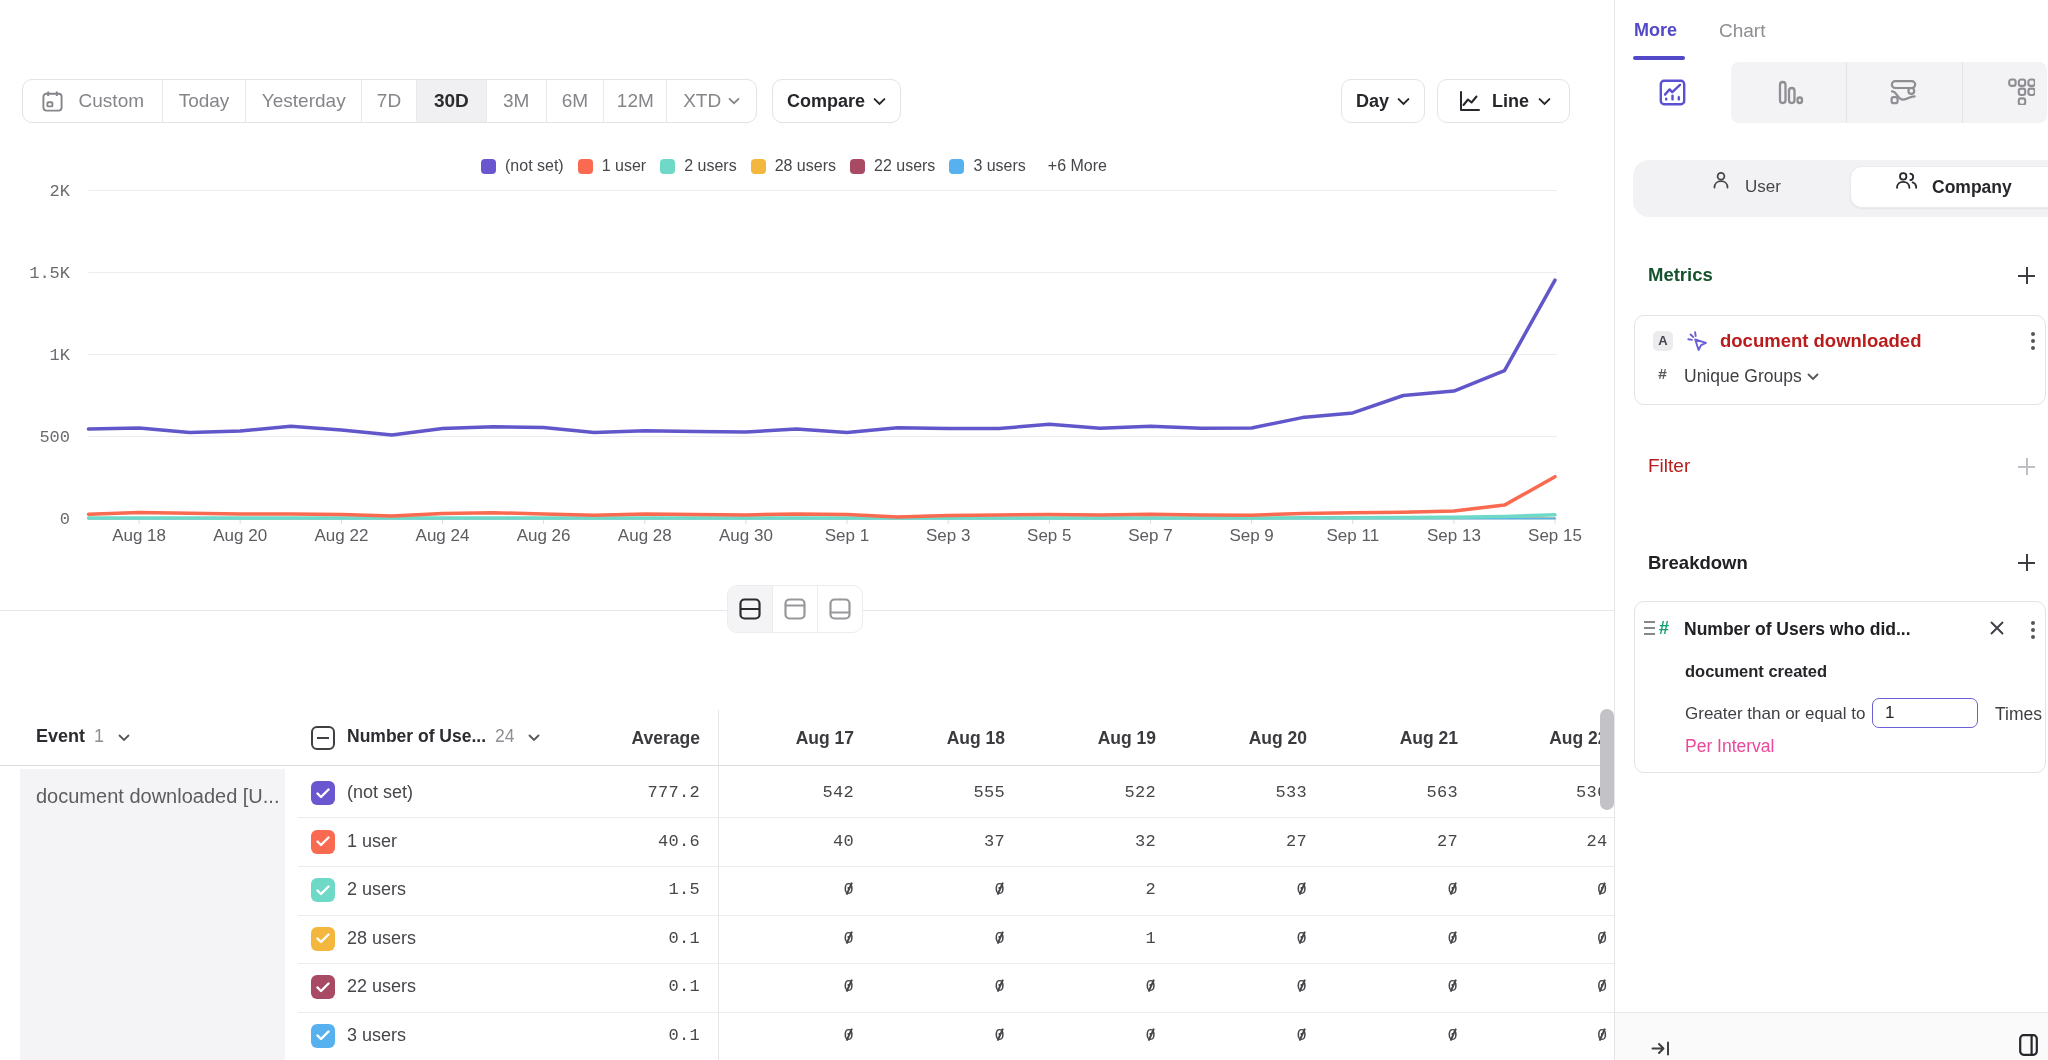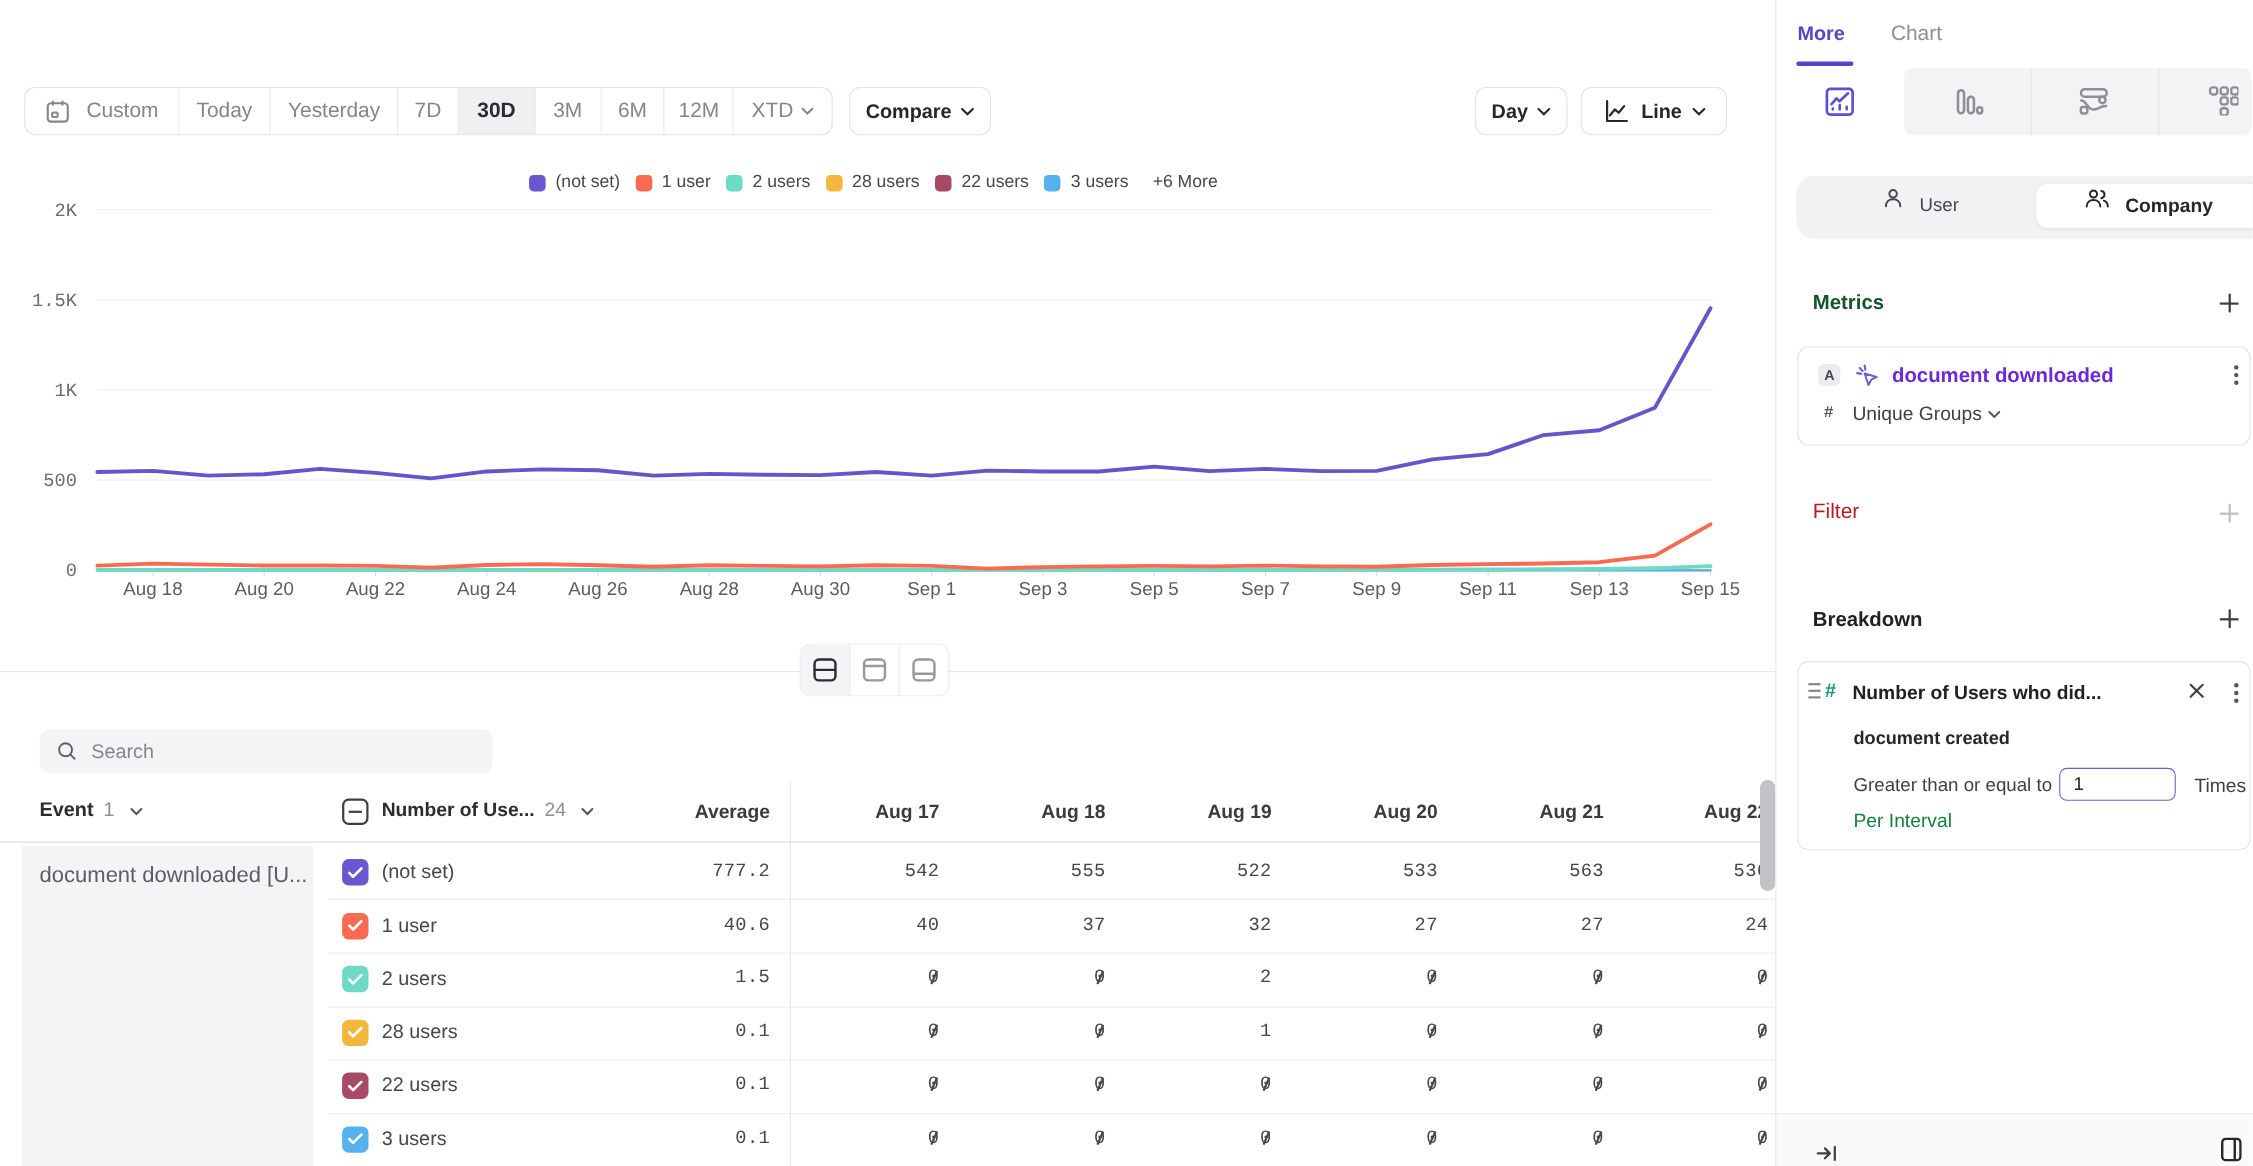--- a/index.html
+++ b/index.html
@@ -166,27 +166,20 @@
       </svg>
     </div>
     <div style="flex:1; display:flex; align-items:center; justify-content:center;">
       <svg width="24" height="24" viewBox="0 0 24 24" fill="none" stroke="#97979c" stroke-width="2.2">
         <rect x="2.5" y="2.5" width="19" height="19" rx="4"></rect>
           <line x1="2.5" y1="15.5" x2="21.5" y2="15.5"></line>
       </svg>
     </div>
   </div>
 
-  <div class="abs" style="left:36px; top:663px; width:412px; height:40px; background:#f4f4f6; border-radius:10px; display:flex; align-items:center;">
-    <svg style="margin-left:15px" width="20" height="20" viewBox="0 0 20 20" fill="none" stroke="#5f5f64" stroke-width="1.7">
-      <circle cx="8.6" cy="8.6" r="5.9"></circle>
-        <line x1="13" y1="13" x2="17.4" y2="17.4"></line>
-    </svg>
-    <span style="margin-left:12px; font-size:18px; color:#85858a;">Search</span>
-  </div>
 
   <div class="abs" id="table" style="left:0; top:710px; width:1614px; height:350px; overflow:hidden;">
 
     <div class="abs" style="left:36px; top:16px; font-size:18px;">
       <b style="color:#2b2b30;">Event</b> <span style="color:#8e8e93; margin-left:4px;">1</span>
       <svg style="margin-left:9px" width="12" height="8" viewBox="0 0 12 8" fill="none" stroke="#55555a" stroke-width="1.8" stroke-linecap="round">
           <path d="M1.5 1.5 L6 6 L10.5 1.5"></path>
         </svg>
     </div>
     <div class="abs" style="left:311px; top:16px; width:24px; height:24px; border:2px solid #3f3f44; border-radius:6px; background:#fff;">
@@ -375,21 +368,21 @@
     <div class="abs" style="left:33px; top:264px; font-size:18.5px; font-weight:700; color:#14532d;">Metrics</div>
     <div class="hplus" style="left:403px; top:267px;"></div>
     <div class="abs" style="left:19px; top:315px; width:412px; height:90px; border:1px solid #e3e3e5; border-radius:10px; background:#fff;">
       <div class="abs" style="left:18px; top:15px; width:20px; height:20px; background:#ececee; border-radius:5px; text-align:center; line-height:20px; font-size:13px; font-weight:700; color:#45454a;">A</div>
       <div class="abs" style="left:50px; top:13px;">
         <svg width="25" height="25" viewBox="0 0 25 25" fill="none" stroke="#6a5fd6" stroke-width="1.9" stroke-linecap="round" stroke-linejoin="round">
           <path d="M10.2 10.5 L21 13.8 L16.1 16.1 L13.6 21 Z" fill="#fff"></path>
           <path d="M8.3 8.2 L5.6 5.5 M7 10.9 L3.3 10.2 M10.7 7 L10.1 3.3"></path>
         </svg>
       </div>
-      <div class="abs" style="left:85px; top:14px; font-size:18.5px; font-weight:700; color:#6d28d9;">document downloaded</div>
+      <div class="abs" style="left:85px; top:14px; font-size:18.5px; font-weight:700; color:#b91c1c;">document downloaded</div>
       <div class="vdots" style="left:396px; top:23px;"></div>
       <div class="abs mono" style="left:23px; top:51px; font-size:15px; font-weight:700; color:#55555a;">#</div>
       <div class="abs" style="left:49px; top:50px; font-size:17.5px; color:#3f3f44;">Unique Groups</div>
       <svg class="abs" style="left:172px; top:57px;" width="12" height="8" viewBox="0 0 12 8" fill="none" stroke="#55555a" stroke-width="1.8" stroke-linecap="round">
           <path d="M1.5 1.5 L6 6 L10.5 1.5"></path>
         </svg>
     </div>
 
     <div class="abs" style="left:33px; top:455px; font-size:19px; color:#b91c1c;">Filter</div>
     <div class="hplus lt" style="left:403px; top:458px;"></div>
@@ -405,21 +398,21 @@
       <svg class="abs" style="left:354px; top:18px;" width="16" height="16" viewBox="0 0 16 16" fill="none" stroke="#3f3f44" stroke-width="1.9" stroke-linecap="round">
           <path d="M2.5 2.5 L13.5 13.5 M13.5 2.5 L2.5 13.5"></path>
         </svg>
       <div class="vdots" style="left:396px; top:26px;"></div>
       <div class="abs" style="left:50px; top:60px; font-size:16.5px; font-weight:700; color:#26262b;">document created</div>
       <div class="abs" style="left:50px; top:102px; font-size:17px; color:#3f3f44;">Greater than or equal to</div>
       <div class="abs" style="left:237px; top:96px; width:106px; height:30px; border:1.5px solid #6a5fd6; border-radius:7px; background:#fff;">
         <span style="position:absolute; left:12px; top:4px; font-size:17px; color:#26262b;">1</span>
       </div>
       <div class="abs" style="left:360px; top:102px; font-size:17.5px; color:#3f3f44;">Times</div>
-      <div class="abs" style="left:50px; top:134px; font-size:17.5px; color:#15803d;">Per Interval</div>
+      <div class="abs" style="left:50px; top:134px; font-size:17.5px; color:#ec4899;">Per Interval</div>
     </div>
 
     <div class="abs" style="left:0; top:1012px; width:434px; height:1px; background:#e8e8ea;"></div>
     <div class="abs" style="left:0; top:1013px; width:434px; height:47px; background:#fafafa;"></div>
     <div class="abs" style="left:36px; top:1041px;">
       <svg width="19" height="15" viewBox="0 0 19 15" fill="none" stroke="#3f3f44" stroke-width="2" stroke-linecap="round" stroke-linejoin="round">
         <path d="M1.5 7.5 L12 7.5 M8 3 L12.5 7.5 L8 12"></path>
         <path d="M17 1.5 L17 13.5"></path>
       </svg>
     </div>

